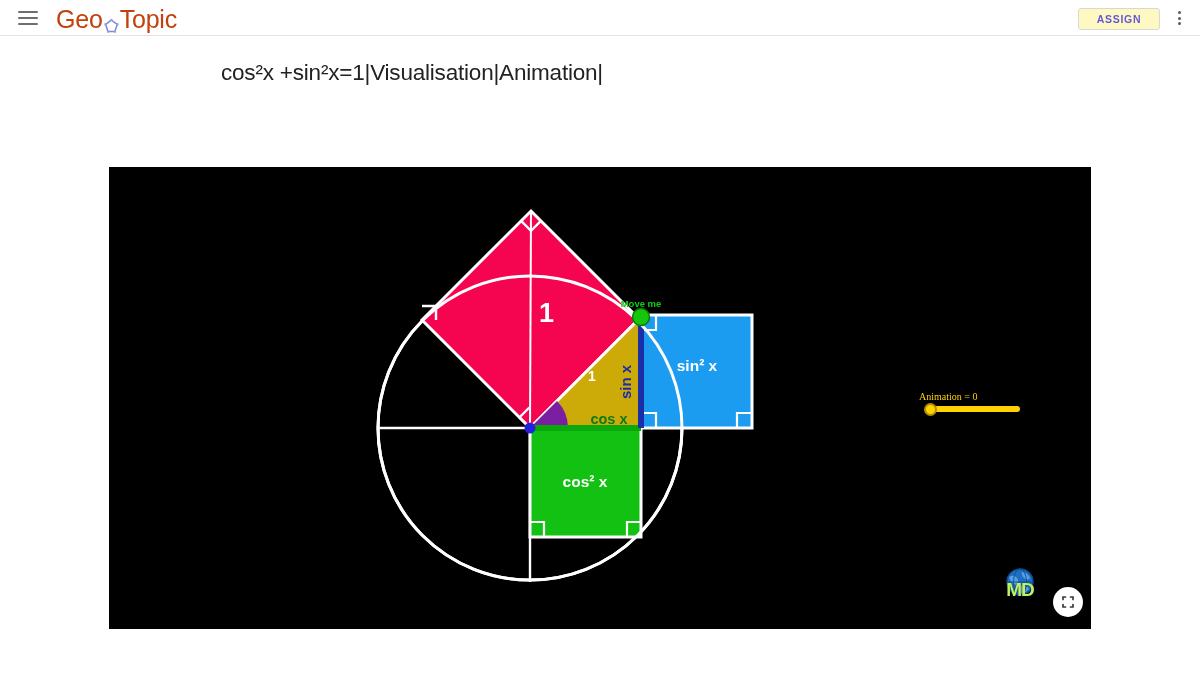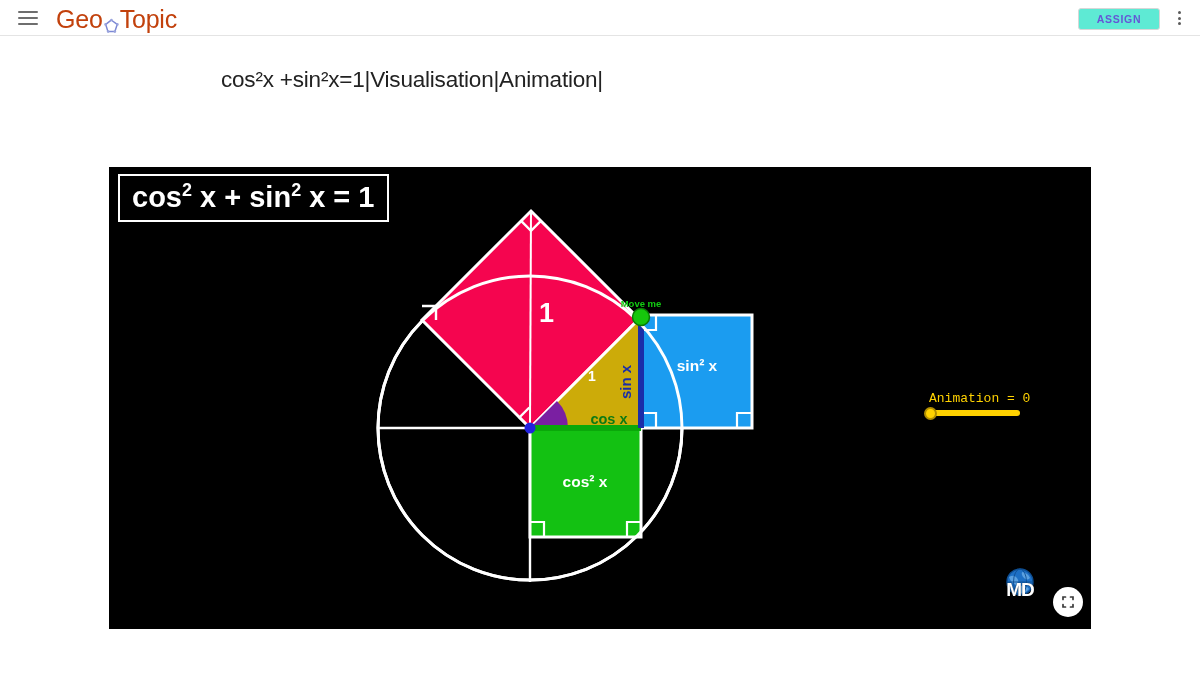--- a/index.html
+++ b/index.html
@@ -57,21 +57,21 @@
     margin: 0 0px;
     position: relative;
     top: 1px;
   }
   #assign-btn {
     position: absolute;
     right: 40px; top: 8px;
     width: 82px; height: 22px;
     border: 1px solid #d7d7d7;
     border-radius: 3px;
-    background: #5eead4;
+    background: #fef9c3;
     color: #6557d6;
     font-size: 10.5px;
     font-weight: bold;
     letter-spacing: 0.7px;
     display: flex;
     align-items: center;
     justify-content: center;
     cursor: pointer;
     box-sizing: border-box;
   }
@@ -88,21 +88,21 @@
     background: #5a5a5a;
     margin: 0 auto 2.5px auto;
   }
 
   
   #meta { position: absolute; left: 221px; top: 60px; width: 800px; }
   #title {
     font-size: 22.5px;
     color: #222222;
     letter-spacing: -0.2px;
-    margin: 7px 0 14px 0;
+    margin: 0 0 14px 0;
     font-weight: 400;
     white-space: nowrap;
   }
   .meta-row {
     font-size: 11.5px;
     margin-bottom: 9px;
     color: #333333;
     white-space: nowrap;
   }
   .meta-row .mlabel { font-weight: bold; color: #333333; }
@@ -139,23 +139,22 @@
   #formula-box sup { font-size: 0.62em; }
 
   
   #slider-wrap {
     position: absolute;
     left: 810px; top: 224px;
     width: 110px;
   }
   #slider-label {
     color: #ffd200;
-    font-size: 13px;
-    font-family: Liberation Mono, monospace;
-    margin-left: 10px;
+    font-size: 10px;
+    font-family: Liberation Serif, serif;
     margin-bottom: 4px;
     white-space: nowrap;
   }
   #slider-track {
     position: relative;
     height: 6px;
     width: 90px;
     background: #ffd200;
     border-radius: 3px;
     margin-left: 11px;
@@ -177,21 +176,21 @@
     position: absolute;
     left: 889px; top: 400px;
     width: 44px; height: 38px;
     cursor: pointer;
   }
   #wm-text {
     position: absolute;
     left: 0; top: 12px;
     width: 44px;
     text-align: center;
-    color: #ffffff;
+    color: #bef264;
     font-size: 19px;
     font-weight: bold;
     font-family: "Liberation Sans", sans-serif;
     letter-spacing: -1px;
     text-shadow: 0 0 1px #000;
   }
 
   
   #fullscreen-btn {
     position: absolute;
@@ -309,23 +308,20 @@
 
     <text x="522" y="215" fill="#1a2ea8" transform="rotate(-90 522 215)" text-anchor="middle" font-family="Liberation Sans, sans-serif" font-size="15" font-weight="bold">sin x</text>
 
     <text x="500" y="257" text-anchor="middle" fill="#0d7a13" font-family="Liberation Sans, sans-serif" font-size="14.5" font-weight="bold">cos x</text>
 
     <text x="588" y="204" text-anchor="middle" fill="#ffffff" font-family="Liberation Sans, sans-serif" font-size="15.5" font-weight="bold">sin² x</text>
 
     <text x="476" y="320" text-anchor="middle" fill="#ffffff" font-family="Liberation Sans, sans-serif" font-size="15.5" font-weight="bold">cos² x</text>
   </svg>
 
-  <div id="formula-box">
-    <span>cos</span><sup>2</sup><span> x + sin</span><sup>2</sup><span> x = 1</span>
-  </div>
 
   <div id="slider-wrap">
     <div id="slider-label">Animation = 0</div>
     <div id="slider-track">
       <div id="slider-knob"></div>
     </div>
   </div>
 
   <div id="watermark">
     <svg width="34" height="34" viewBox="0 0 34 34" style="position:absolute;left:5px;top:0;">

